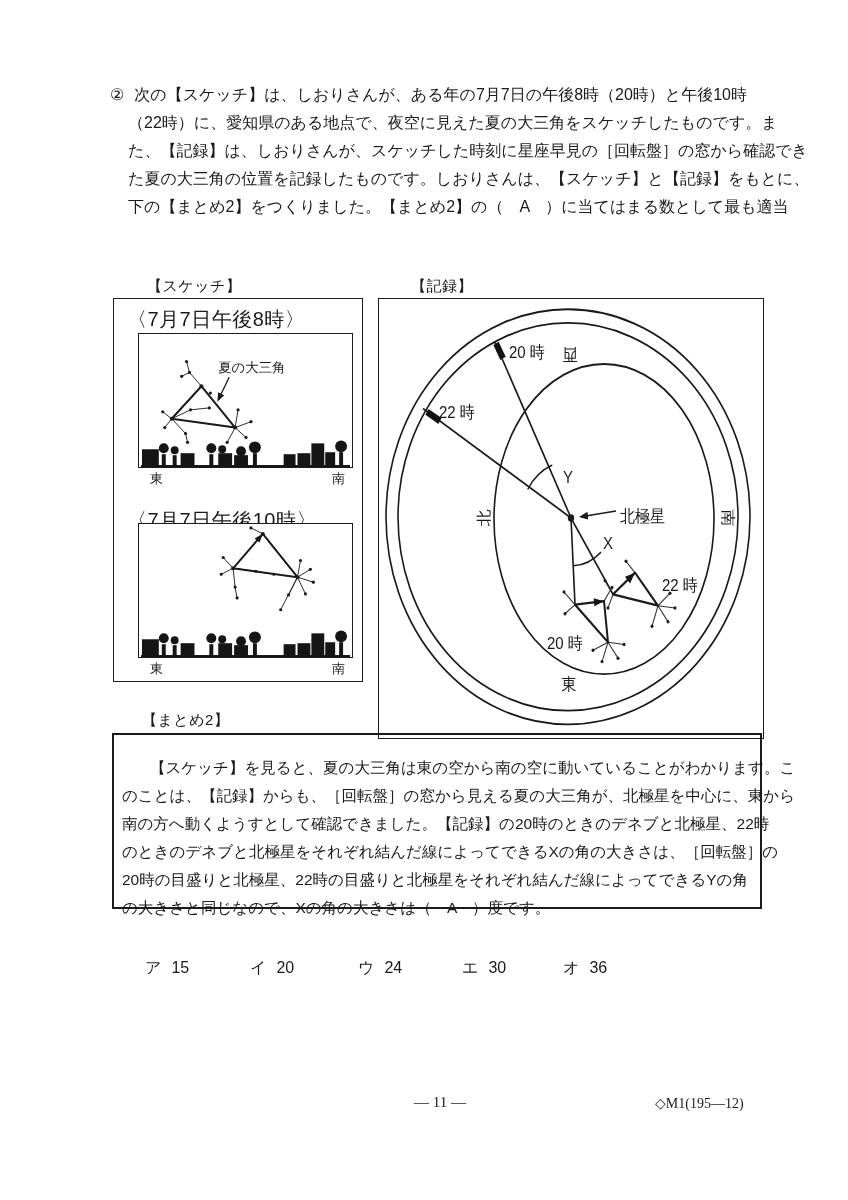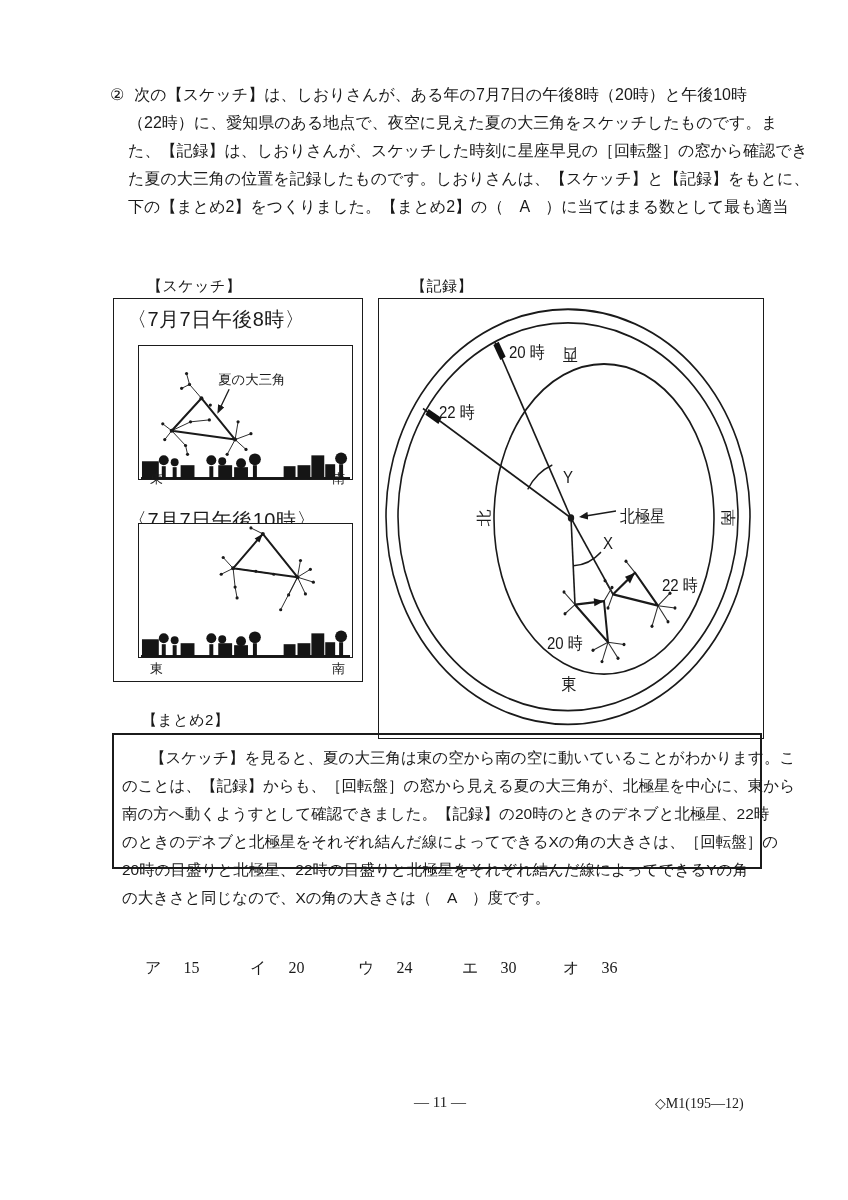--- a/index.html
+++ b/index.html
@@ -23,28 +23,28 @@
              box-sizing:border-box;background:#fff;}
   .panel-box svg{display:block;width:100%;height:100%;}
   .compass{position:absolute;font-size:13px;}
 
   
   .record-box{position:absolute;left:378px;top:298px;width:386px;height:441px;
               border:1.6px solid #1b1b1b;box-sizing:border-box;background:#fff;}
   .record-box svg{display:block;width:100%;height:100%;}
 
   
-  .summary-box{position:absolute;left:112px;top:733px;width:650px;height:136px;
-               border:2px solid #1b1b1b;box-sizing:border-box;padding-top:9px;}
+  .summary-box{position:absolute;left:112px;top:733px;width:650px;height:176px;
+               border:2px solid #1b1b1b;box-sizing:border-box;padding-top:19px;}
   .s-line{font-size:15.5px;line-height:28px;padding-left:8px;white-space:nowrap;}
   .s-line.first{padding-left:36px;}
 
   
   .opt{position:absolute;top:958px;font-size:16px;}
-  .opt .val{margin-left:22px;font-family:Liberation Serif, serif;}
+  .opt .val{margin-left:10px;}
 
   
   .page-num{position:absolute;left:385px;top:1094px;width:110px;text-align:center;
             font-family:"Liberation Serif",serif;font-size:15px;}
   .doc-code{position:absolute;left:655px;top:1095px;font-family:"Liberation Serif",serif;font-size:14px;}
 
   
   .ln{stroke:#1a1a1a;stroke-width:1.6;fill:none;}
   .thin{stroke:#1a1a1a;stroke-width:1.3;fill:none;}
   .tri{stroke:#1a1a1a;stroke-width:2;fill:none;stroke-linejoin:round;}
@@ -65,21 +65,21 @@
     <div class="q-line cont">（22時）に、愛知県のある地点で、夜空に見えた夏の大三角をスケッチしたものです。ま</div>
     <div class="q-line cont">た、【記録】は、しおりさんが、スケッチした時刻に星座早見の［回転盤］の窓から確認でき</div>
     <div class="q-line cont">た夏の大三角の位置を記録したものです。しおりさんは、【スケッチ】と【記録】をもとに、</div>
     <div class="q-line cont">下の【まとめ2】をつくりました。【まとめ2】の（　A　）に当てはまる数として最も適当</div>
   </div>
 
   <div class="sec-label" style="left:108px;top:277px;">【スケッチ】</div>
   <div class="sketch-outer"></div>
 
   <div class="panel-title" style="left:127px;top:306px;">〈7月7日午後8時〉</div>
-  <div class="panel-box" style="left:138px;top:345px;">
+  <div class="panel-box" style="left:138px;top:333px;">
     <svg viewBox="0 0 215 135" preserveAspectRatio="none">
       <defs>
         <marker id="ah-sk1" markerWidth="10" markerHeight="10" refX="7" refY="3.5" orient="auto" markerUnits="userSpaceOnUse">
           <path d="M0,0 L9,3.5 L0,7 z" fill="#1a1a1a"></path>
         </marker>
       </defs>
 
       <polyline class="ray" points="33,86 52,77 71,75"></polyline>
       <circle class="dot" cx="52" cy="77" r="1.6"></circle>
         <circle class="dot" cx="71" cy="75" r="1.6"></circle>

